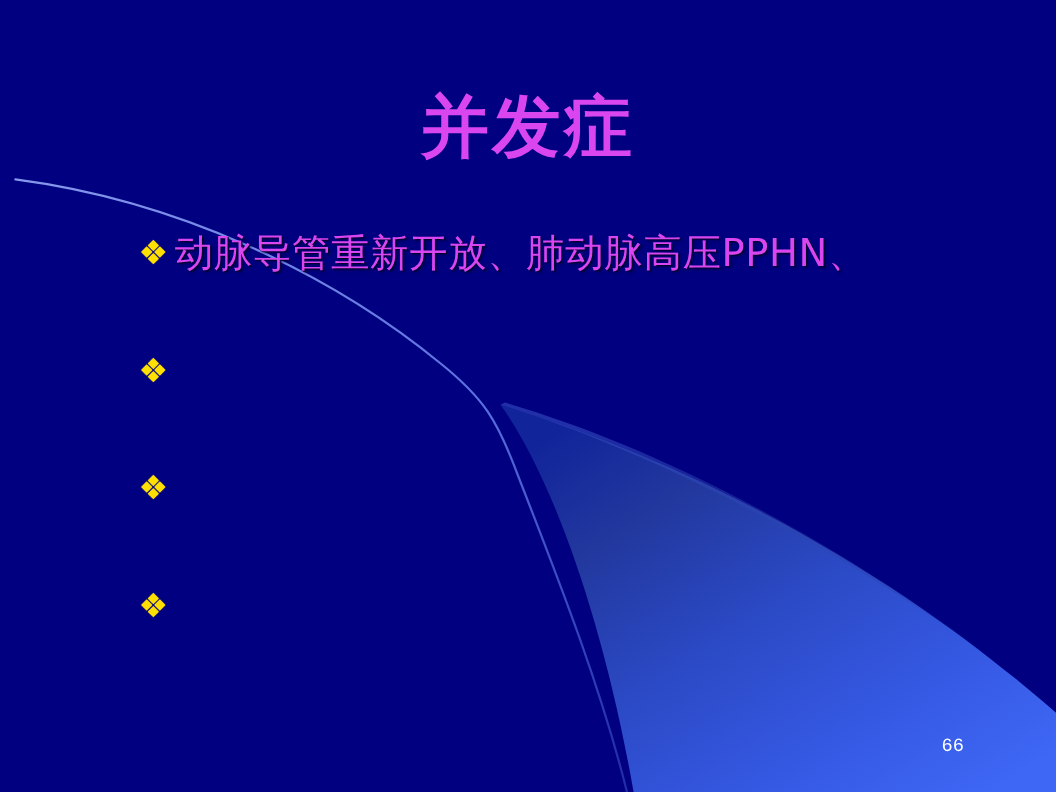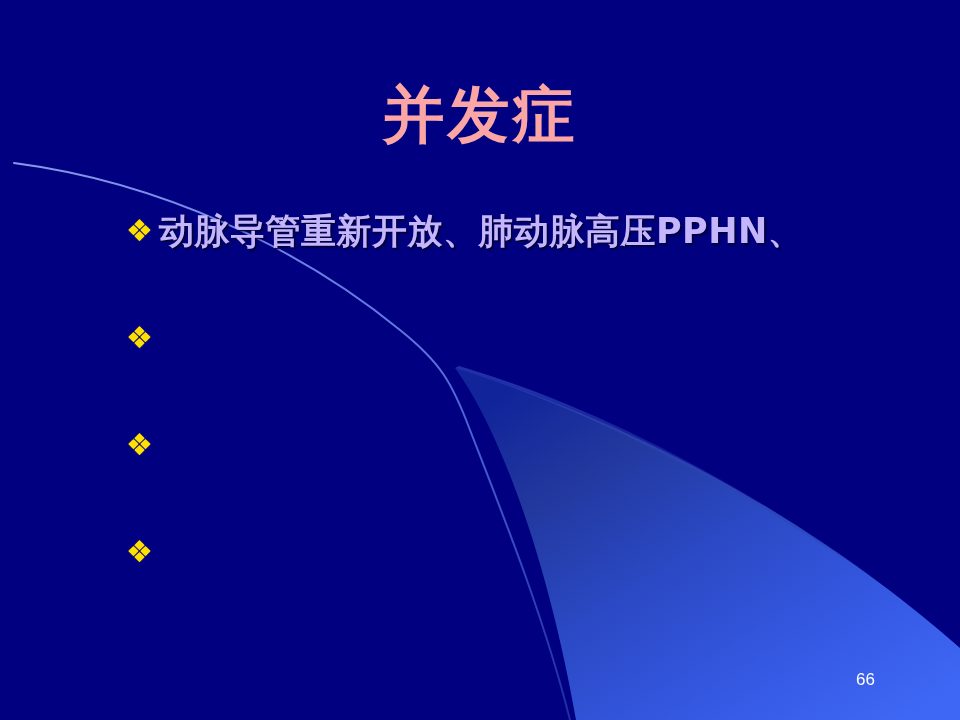--- a/index.html
+++ b/index.html
@@ -27,21 +27,21 @@
     pointer-events: none;
   }
 
   
   .slide-title {
     position: absolute;
     top: 82px;
     left: 0;
     width: 960px;
     text-align: center;
-    color: #fca5a5;
+    color: #d946ef;
     font-family: "DejaVu Sans", sans-serif;
     font-weight: bold;
     font-size: 62px;
     line-height: 1.05;
     letter-spacing: 3px;
     white-space: nowrap;
   }
 
   
   .bullet-list {
@@ -62,39 +62,39 @@
     color: #FFE000;
     font-family: "DejaVu Sans", sans-serif;
     font-size: 30px;
     line-height: 46px;
     margin-right: 6px;
     flex: 0 0 auto;
     text-shadow: 0 0 1px #FFE000;
   }
 
   .bullet-text {
-    color: #c4b5fd;
+    color: #d946ef;
     font-family: "DejaVu Sans", sans-serif;
-    font-weight: bold;
+    font-weight: normal;
     font-size: 35px;
     line-height: 46px;
     letter-spacing: 0.5px;
     text-shadow:
       1px 1px 0 rgba(0,0,40,0.85),
       2px 2px 2px rgba(0,0,40,0.55);
     flex: 0 1 auto;
   }
 
   
   .page-number {
     position: absolute;
     left: 856px;
     top: 670px;
     color: #FFFFFF;
-    font-family: Liberation Sans, sans-serif;
+    font-family: Liberation Mono, monospace;
     font-size: 17px;
     line-height: 20px;
   }
 </style>
 </head>
 <body>
 
 <div id="slide">
 
   <svg id="bg-art" viewBox="0 0 960 720" preserveAspectRatio="none">

